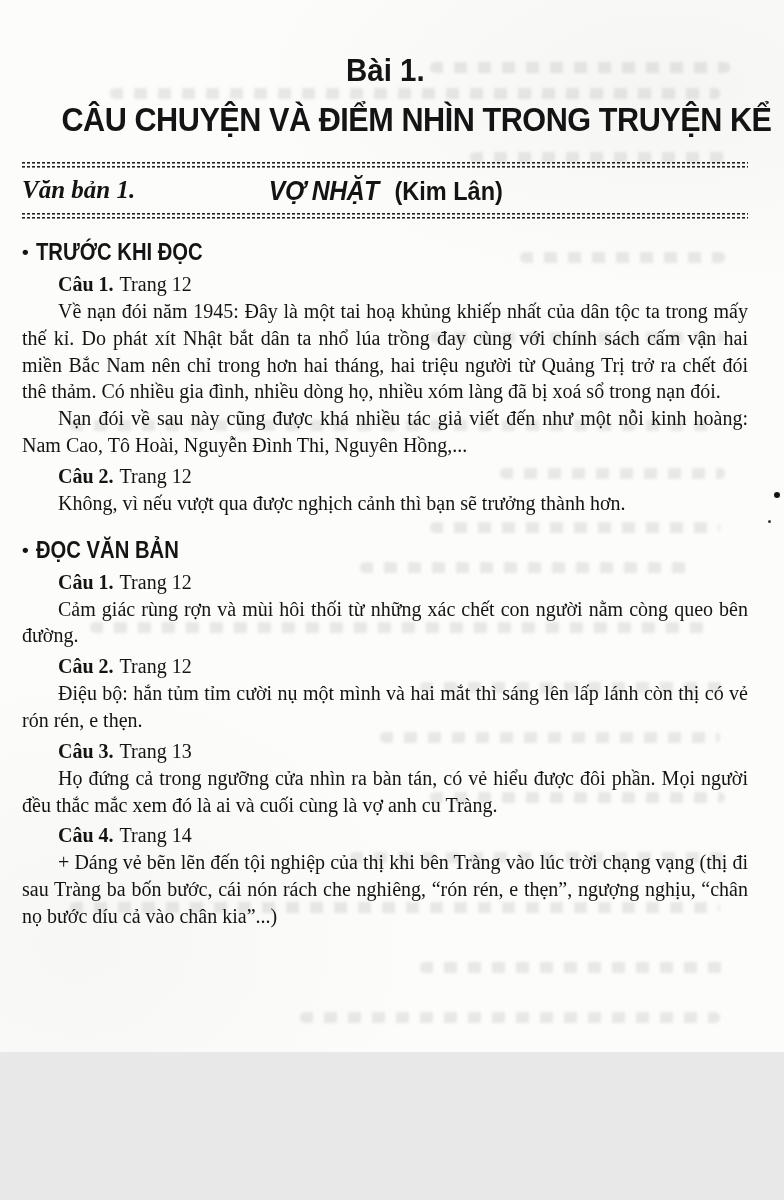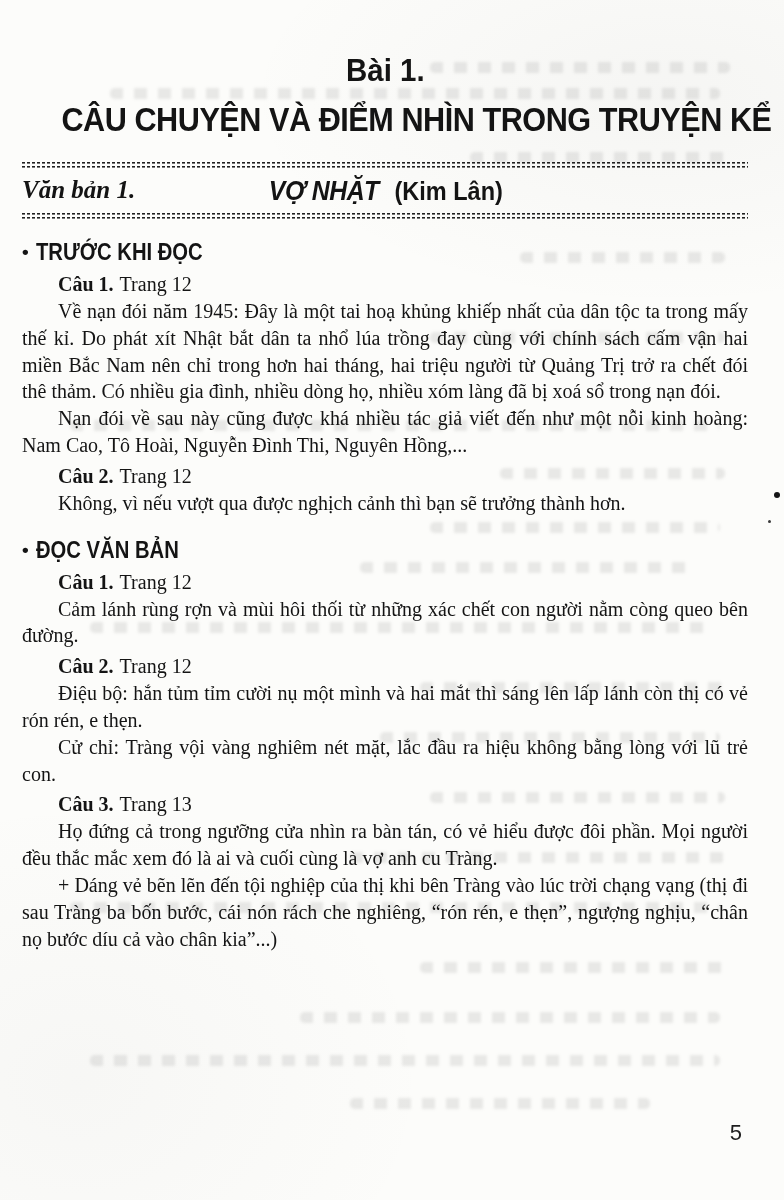--- a/index.html
+++ b/index.html
@@ -1,19 +1,19 @@
 <!DOCTYPE html>
 <html lang="vi"><head>
 <meta charset="utf-8">
 <style>
   html,body{margin:0;padding:0;}
   body{background:#e8e8e8;}
   .page{
     position:relative;
-    width:784px;height:1200px;
+    width:784px;height:1052px;
     margin:0 auto;
     background:
       radial-gradient(ellipse 600px 300px at 85% 8%, rgba(120,120,120,0.05), transparent 70%),
       radial-gradient(ellipse 500px 400px at 10% 90%, rgba(120,120,120,0.04), transparent 70%),
       #fcfcfa;
     overflow:hidden;
     color:#141414;
   }
   
   .ghost-line{
@@ -176,33 +176,35 @@
     </div>
     <p class="para">Không, vì nếu vượt qua được nghịch cảnh thì bạn sẽ trưởng thành hơn.</p>
 
     <div class="sec-heading">
       <span class="bullet">•</span><span class="heading-text">ĐỌC VĂN BẢN</span>
     </div>
 
     <div class="question">
       <span class="q-label">Câu 1.</span><span class="q-page">Trang 12</span>
     </div>
-    <p class="para">Cảm lánh rùng rợn và mùi hôi thối từ những xác chết con người nằm còng queo bên đường.</p>
+    <p class="para">Cảm giác rùng rợn và mùi hôi thối từ những xác chết con người nằm còng queo bên đường.</p>
 
     <div class="question">
       <span class="q-label">Câu 2.</span><span class="q-page">Trang 12</span>
     </div>
     <p class="para">Điệu bộ: hắn tủm tỉm cười nụ một mình và hai mắt thì sáng lên lấp lánh còn thị có vẻ rón rén, e thẹn.</p>
-    <p class="para">Cử chỉ: Tràng vội vàng nghiêm nét mặt, lắc đầu ra hiệu không bằng lòng với lũ trẻ con.</p>
 
     <div class="question">
       <span class="q-label">Câu 3.</span><span class="q-page">Trang 13</span>
     </div>
     <p class="para">Họ đứng cả trong ngưỡng cửa nhìn ra bàn tán, có vẻ hiểu được đôi phần. Mọi người đều thắc mắc xem đó là ai và cuối cùng là vợ anh cu Tràng.</p>
 
+    <div class="question">
+      <span class="q-label">Câu 4.</span><span class="q-page">Trang 14</span>
+    </div>
     <p class="para">+ Dáng vẻ bẽn lẽn đến tội nghiệp của thị khi bên Tràng vào lúc trời chạng vạng (thị đi sau Tràng ba bốn bước, cái nón rách che nghiêng, “rón rén, e thẹn”, ngượng nghịu, “chân nọ bước díu cả vào chân kia”...)</p>
 
   </div>
 
   <div class="page-number">5</div>
   <div class="speck"></div>
   <div class="speck2"></div>
 
 </div>
 

